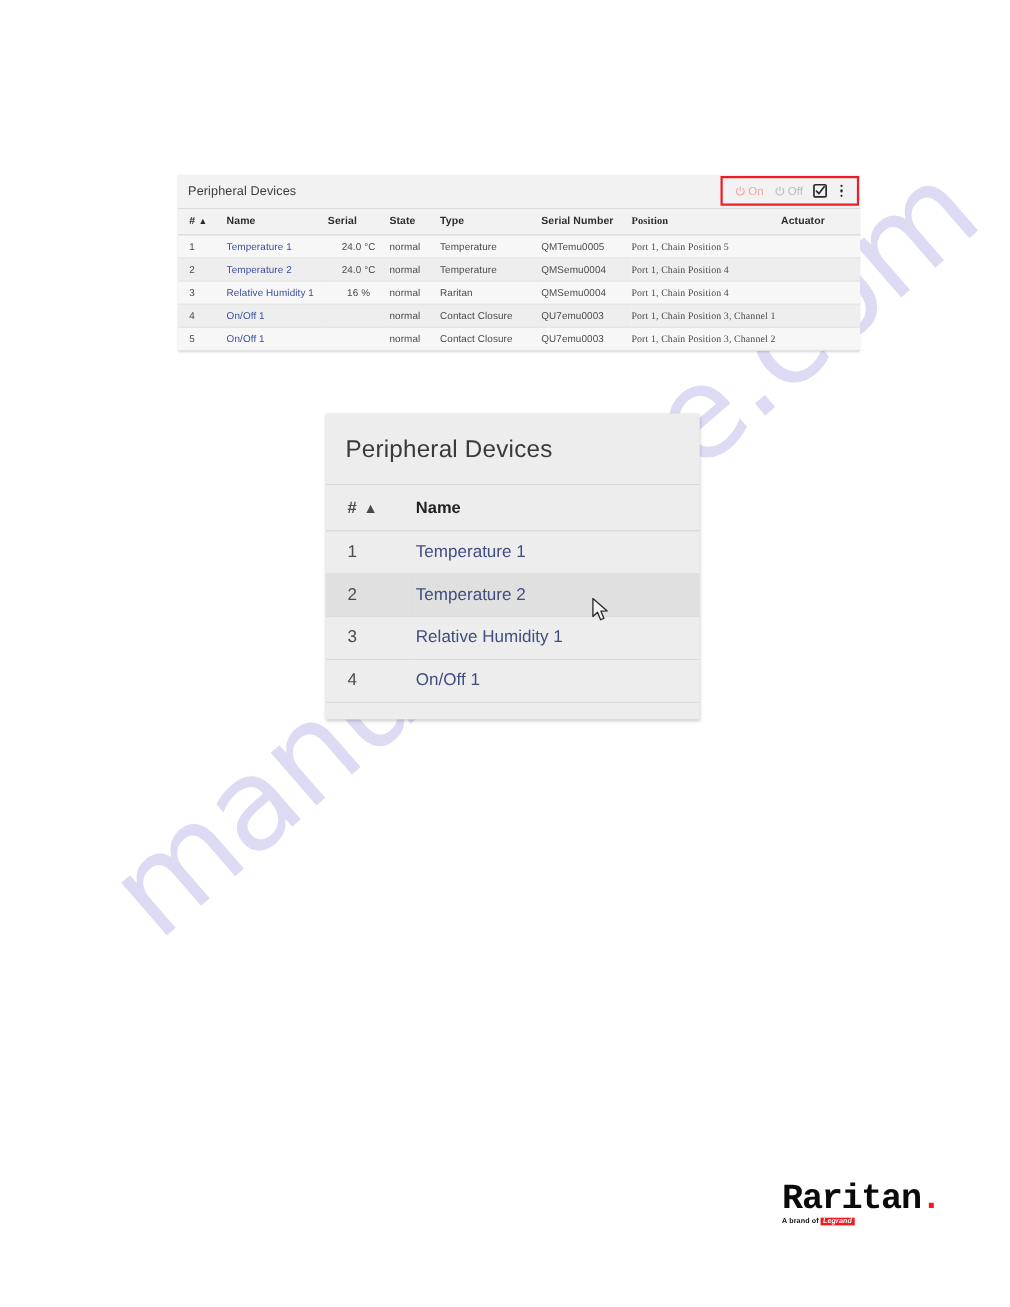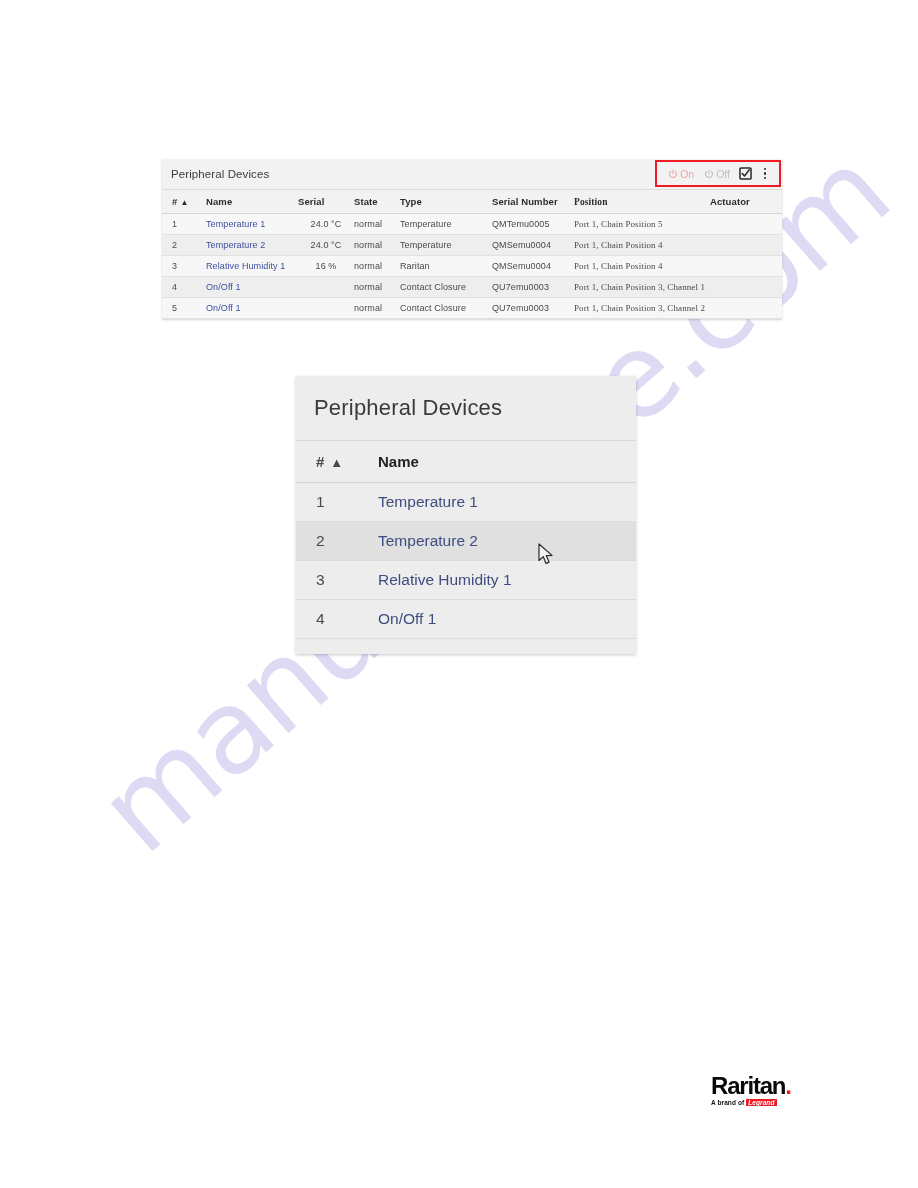--- a/index.html
+++ b/index.html
@@ -220,22 +220,22 @@
 
   
   #logo {
     position: absolute;
     left: 711px;
     top: 1074px;
     z-index: 10;
     width: 100px;
   }
   #logo-word {
-    font-family: Liberation Sans, sans-serif;
-    font-size: 24px;
+    font-family: Liberation Mono, monospace;
+    font-size: 32px;
     font-weight: bold;
     color: #0a0a0a;
     letter-spacing: -1.2px;
     line-height: 1;
   }
   #logo-word .dot { color: #ee1c25; }
   #logo-tagline {
     margin-top: 1px;
     font-size: 6.5px;
     font-weight: bold;

